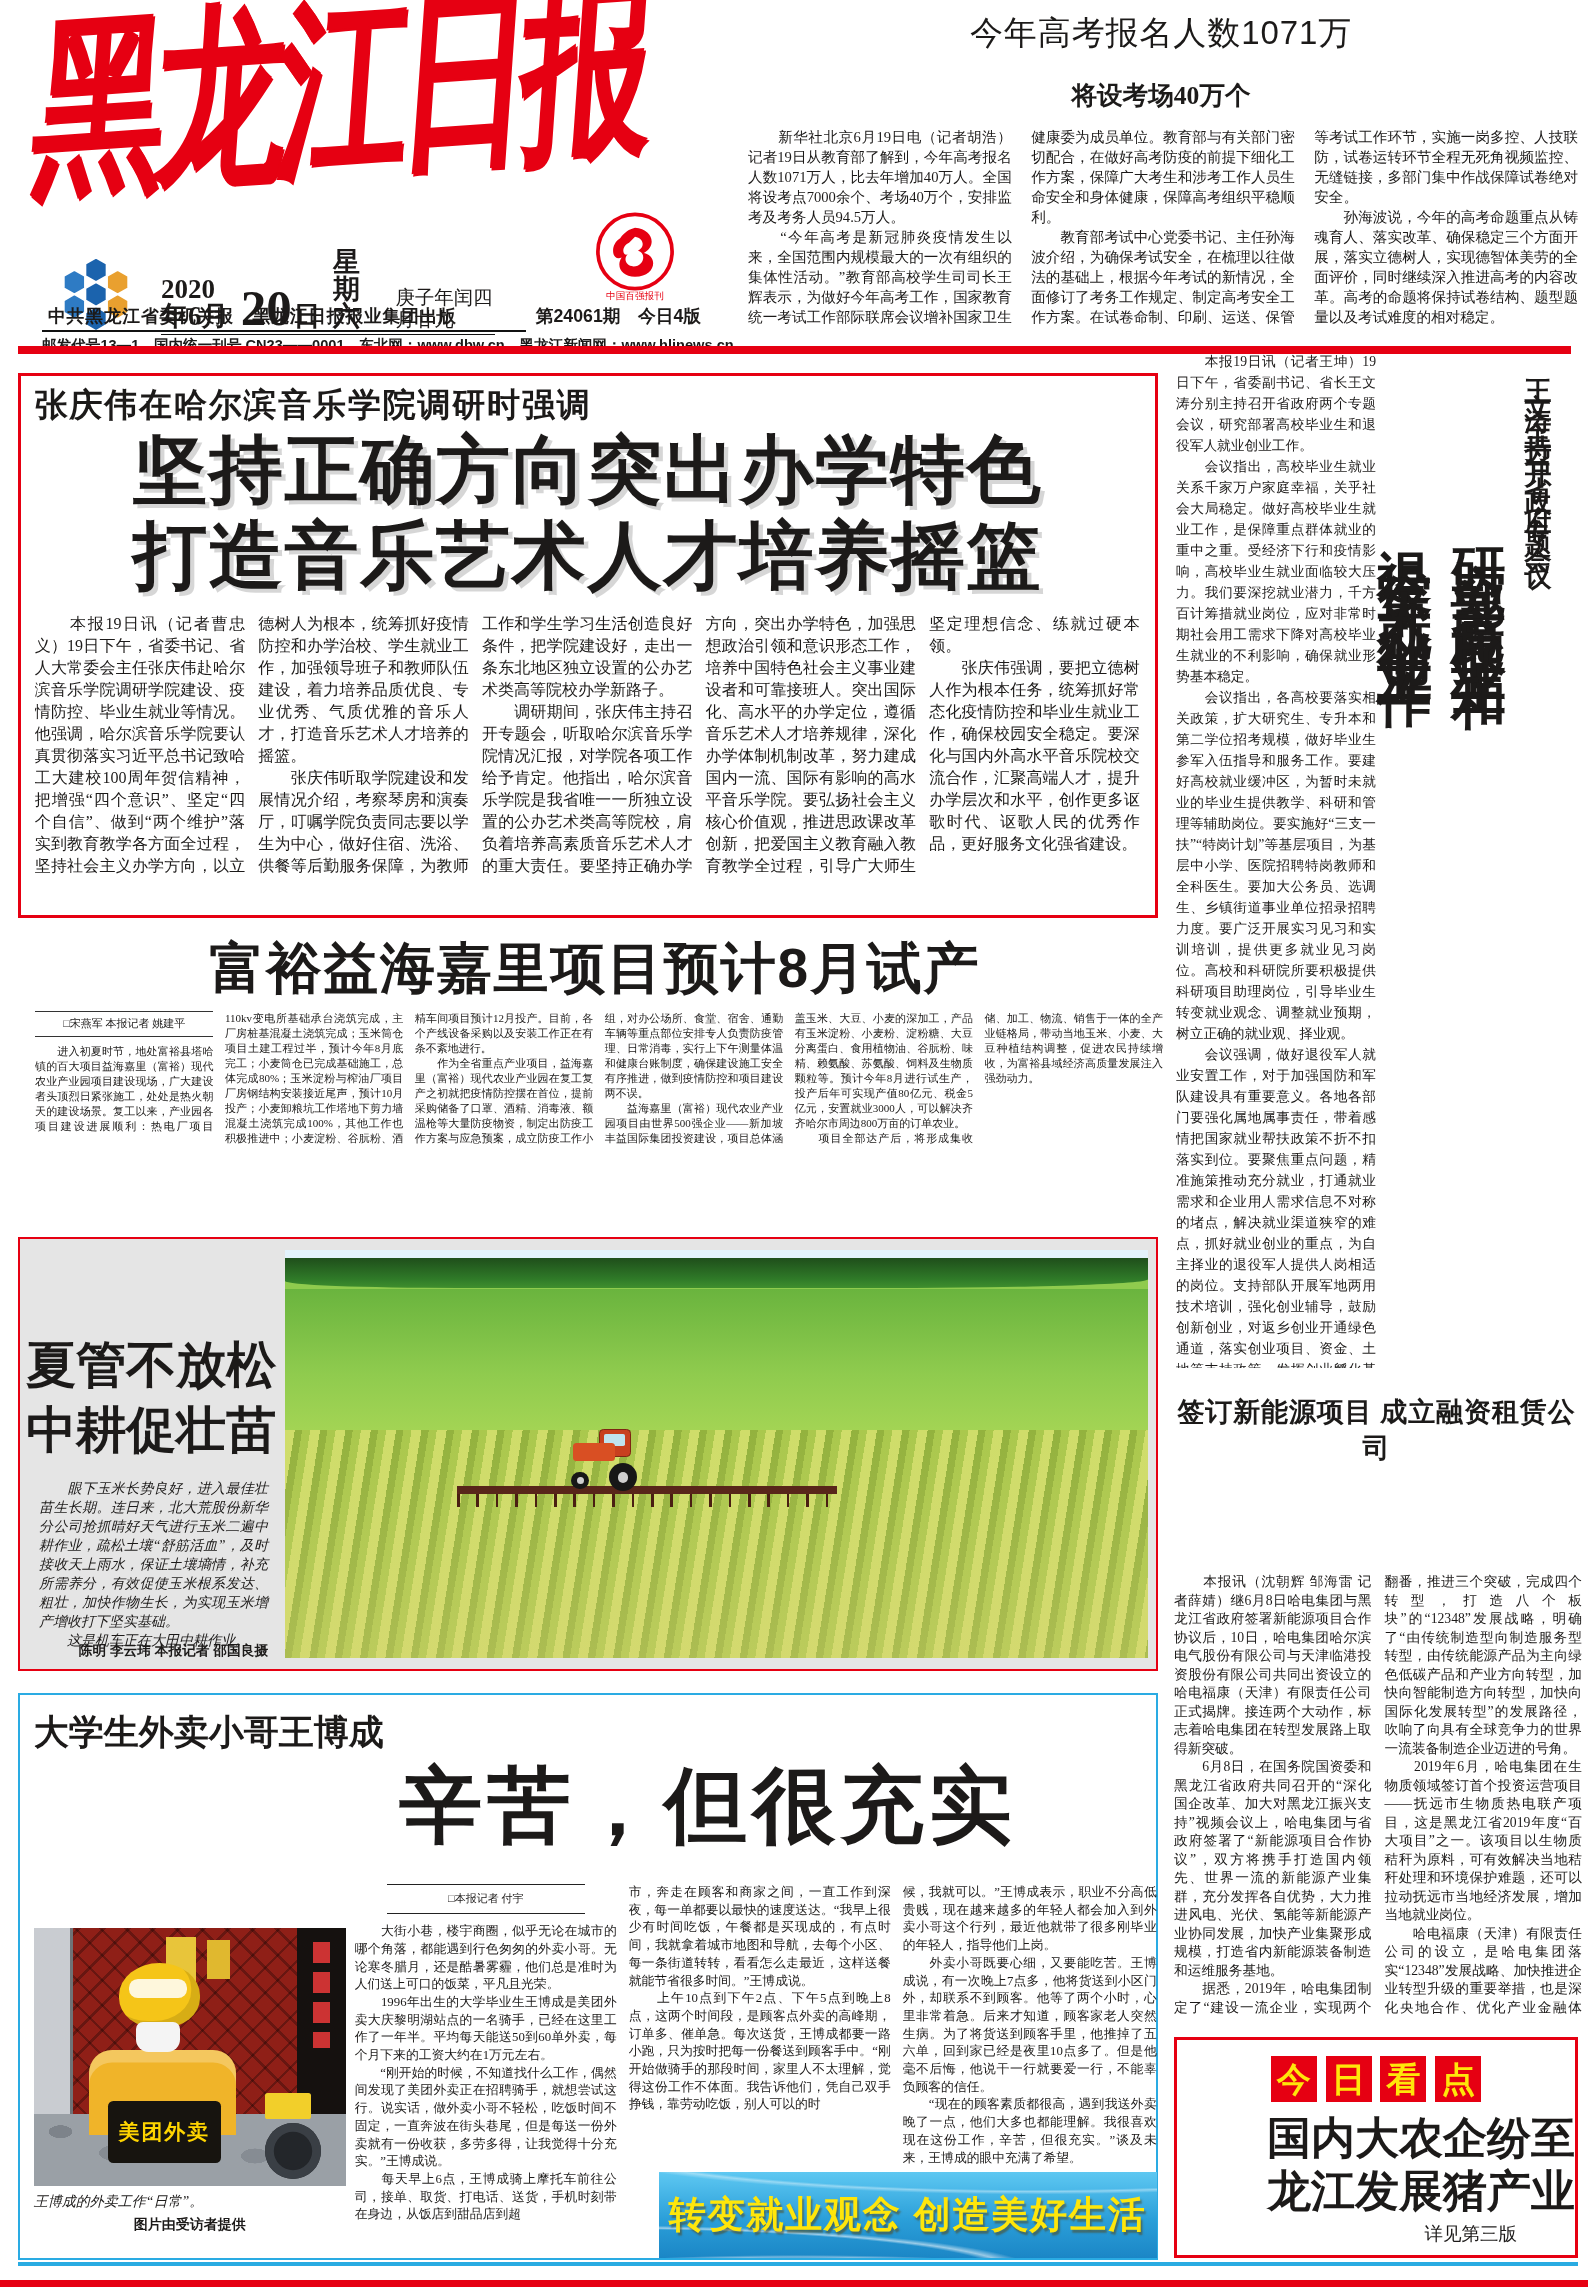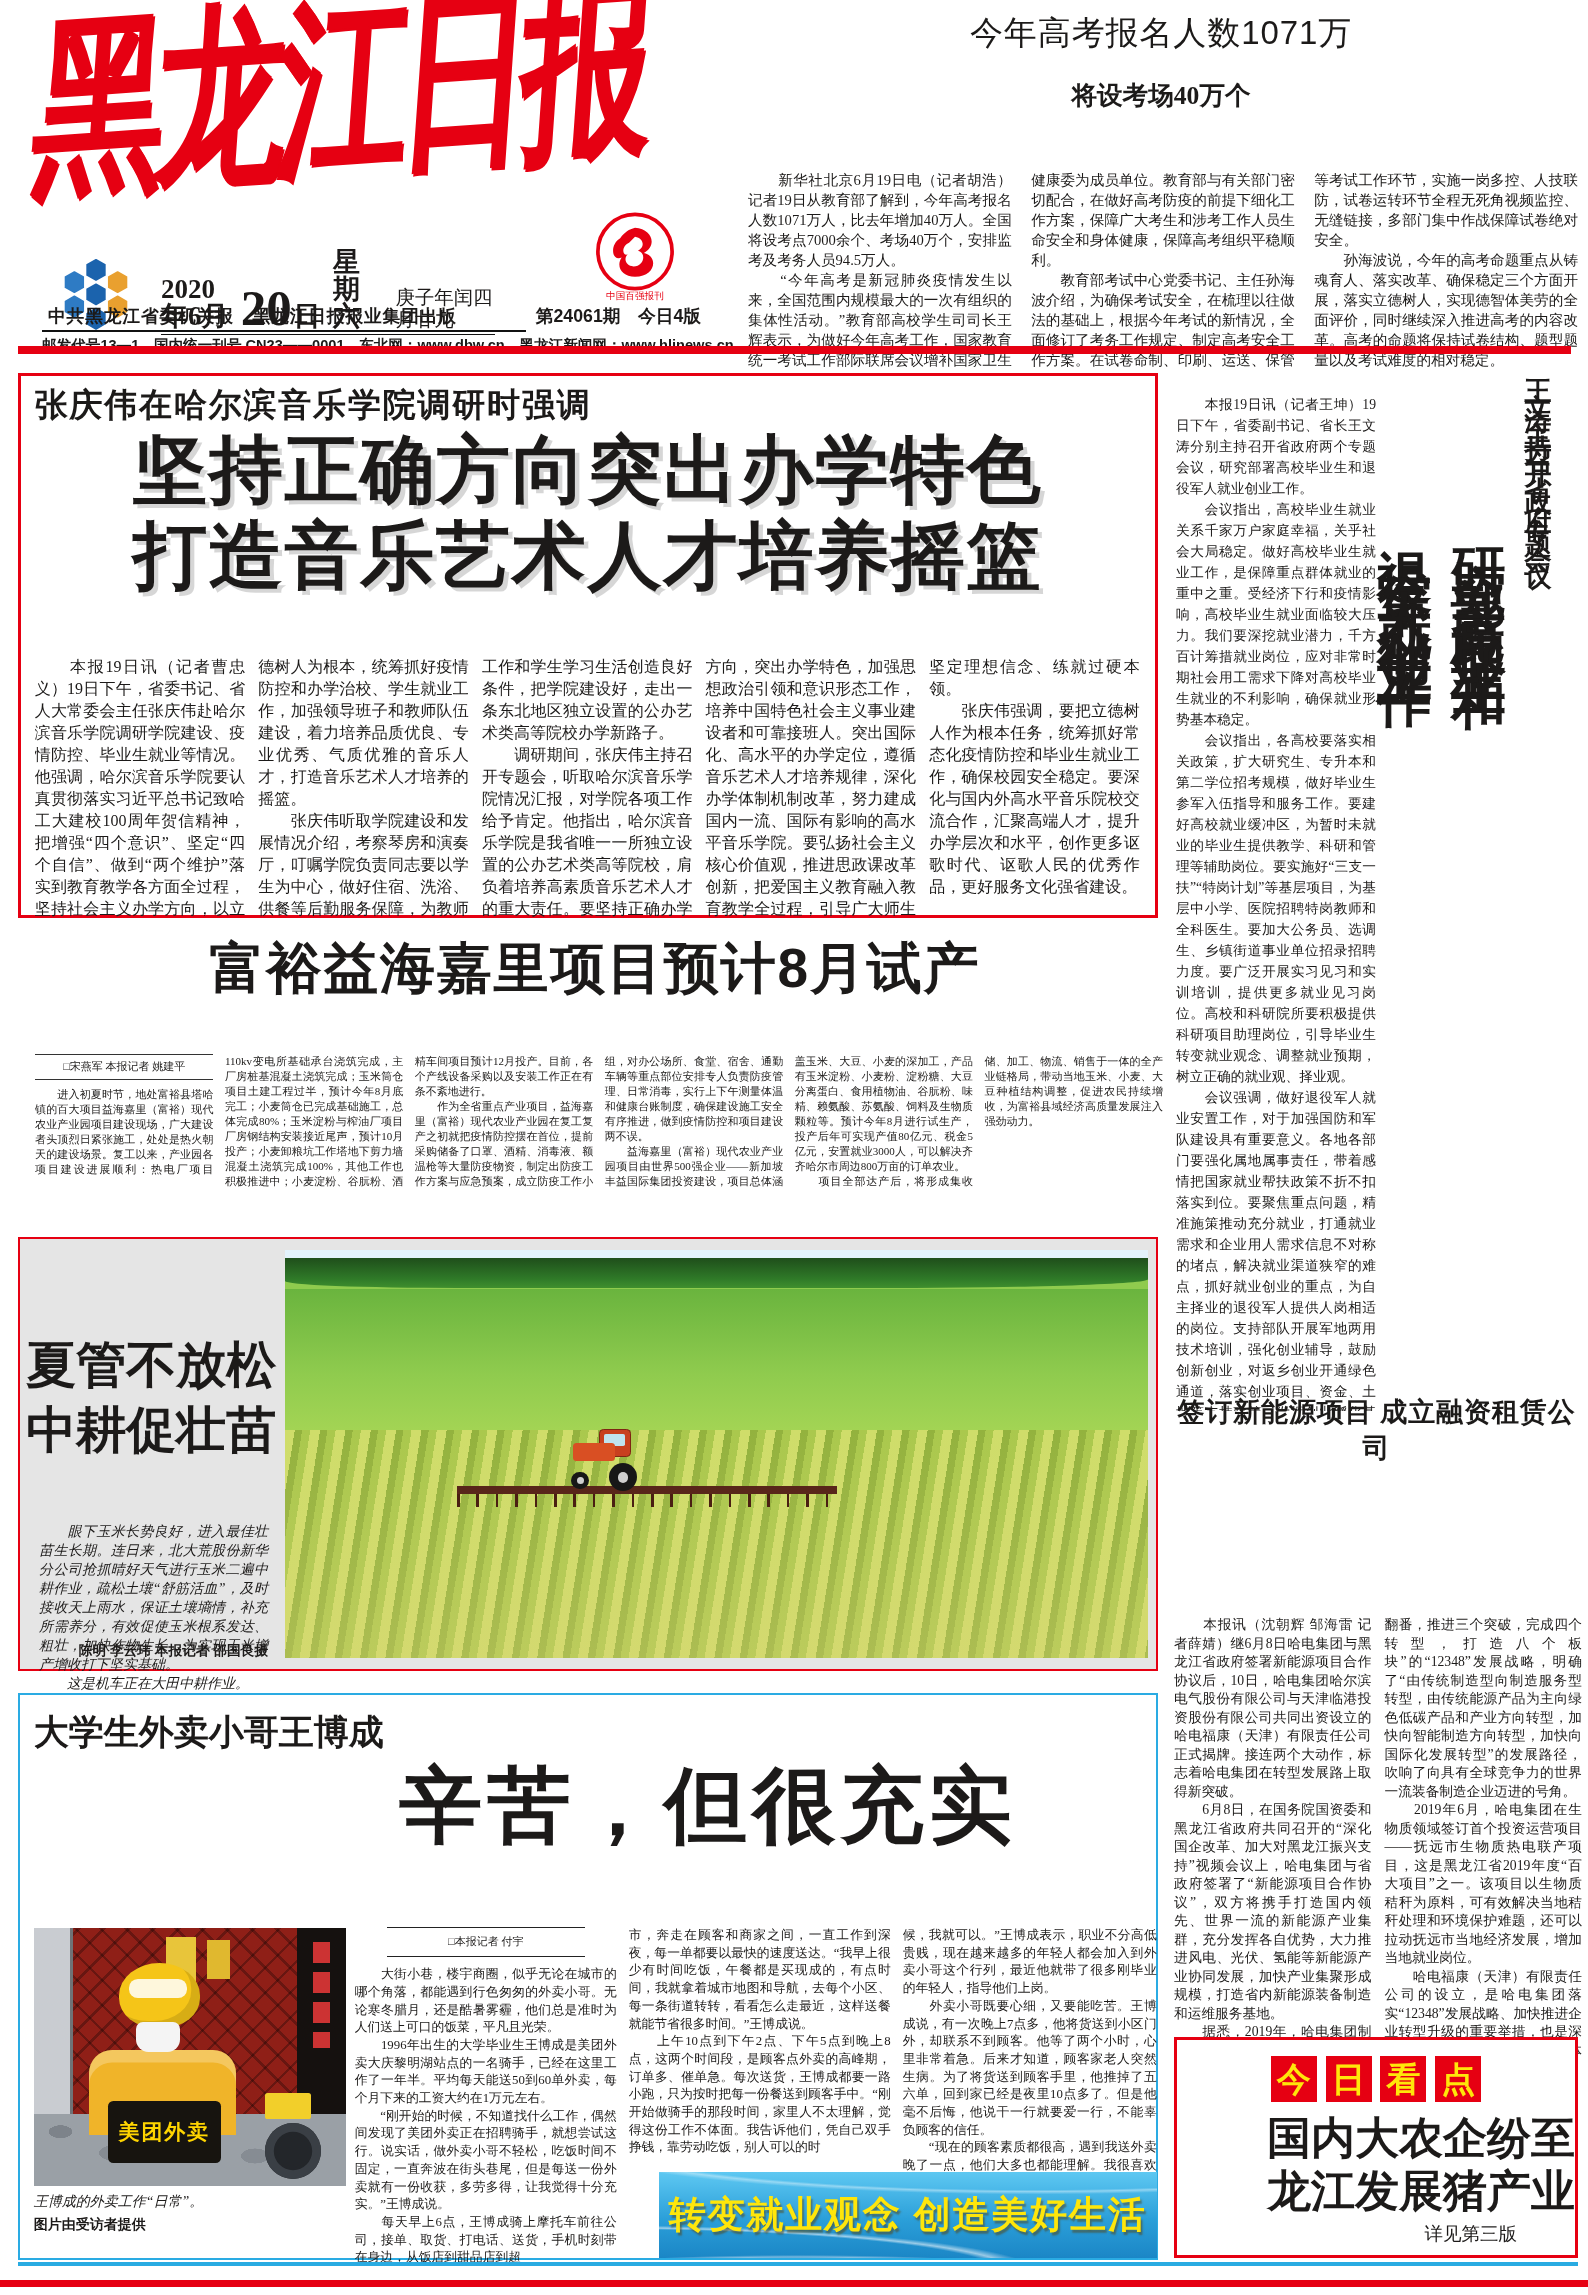--- a/index.html
+++ b/index.html
@@ -6,21 +6,21 @@
   html,body { background:#e8e8e8; }
   .page {
     position:relative; width:1589px; height:2295px; background:#ffffff;
     margin:0 auto; overflow:hidden;
     font-family:"Liberation Serif","DejaVu Serif",serif; color:#1c1a19;
   }
   .abs { position:absolute; }
   .sans { font-family:"Liberation Sans","DejaVu Sans",sans-serif; }
   .center { text-align:center; }
   .pre { white-space:pre-line; }
-  .just { text-align:justify;margin-top:43px; }
+  .just { text-align:justify; }
 
   
   .brand {
     left:41px; top:14px; width:671px; color:#e60012;
     font-size:131px; font-weight:900; letter-spacing:-8.8px; line-height:1;
     transform:rotate(-4deg) skewX(-8deg) scaleY(1.45); transform-origin:left top;
     text-shadow:1.8px 1.8px 0 #e60012;
   }
   .hexlogo { left:49px; top:252px; width:94px; height:94px; }
   .dateline {
@@ -137,21 +137,21 @@
   .wp-jacket { left:55px; top:122px; width:147px; height:85px; background:#f0b429; border-radius:23px 23px 0 0;
                box-shadow:inset 0 12.4px 0 rgba(255,255,255,.25); }
   .wp-bag { left:74px; top:173px; width:113px; height:62px; background:#17140f; border-radius:5.3px;
             display:flex; align-items:center; justify-content:center; }
   .wp-bag span { color:#ffd500; font-size:21px; font-weight:900;
             font-family:"Liberation Sans","DejaVu Sans",sans-serif; letter-spacing:1.8px; }
   .wp-wheel { right:25px; bottom:7px; width:56px; height:56px; background:#23262a; border-radius:50%;
             box-shadow:inset 0 0 0 8.8px #3a3f45; }
   .wp-plate { right:35px; bottom:67px; width:46px; height:26.5px; background:#f2cf2a; border-radius:2.6px; }
   .wm-cap1 { left:14px; top:498px; width:312px; font-size:14px; font-style:italic; }
-  .wm-cap2 { left:14px; top:521px; width:312px; text-align:left; font-size:14px; font-weight:700;
+  .wm-cap2 { left:14px; top:521px; width:312px; text-align:center; font-size:14px; font-weight:700;
              font-family:"Liberation Sans","DejaVu Sans",sans-serif; }
   .wm-col { top:189px; width:262px; height:371px; overflow:hidden; font-size:12.8px; line-height:17.7px; }
   .wm-col1 { left:335px; } .wm-col2 { left:609px; } .wm-col3 { left:883px; width:254px; }
   .byline-box2 { width:198px; margin:0 auto 8.8px auto; border-top:1.8px solid #222; border-bottom:1.8px solid #222;
              padding:5.3px 0; text-align:center; font-size:11px; font-weight:400; }
   .wm-banner { left:639px; top:477px; width:498px; height:86px; z-index:6;
              display:flex; align-items:center; justify-content:center;
              background:
               radial-gradient(150% 95% at -12% 118%, rgba(255,255,255,0) 54%, rgba(255,255,255,.55) 56%, rgba(255,255,255,0) 59%),
               radial-gradient(130% 85% at 28% 150%, rgba(255,255,255,0) 58%, rgba(255,255,255,.45) 60%, rgba(255,255,255,0) 63%),

